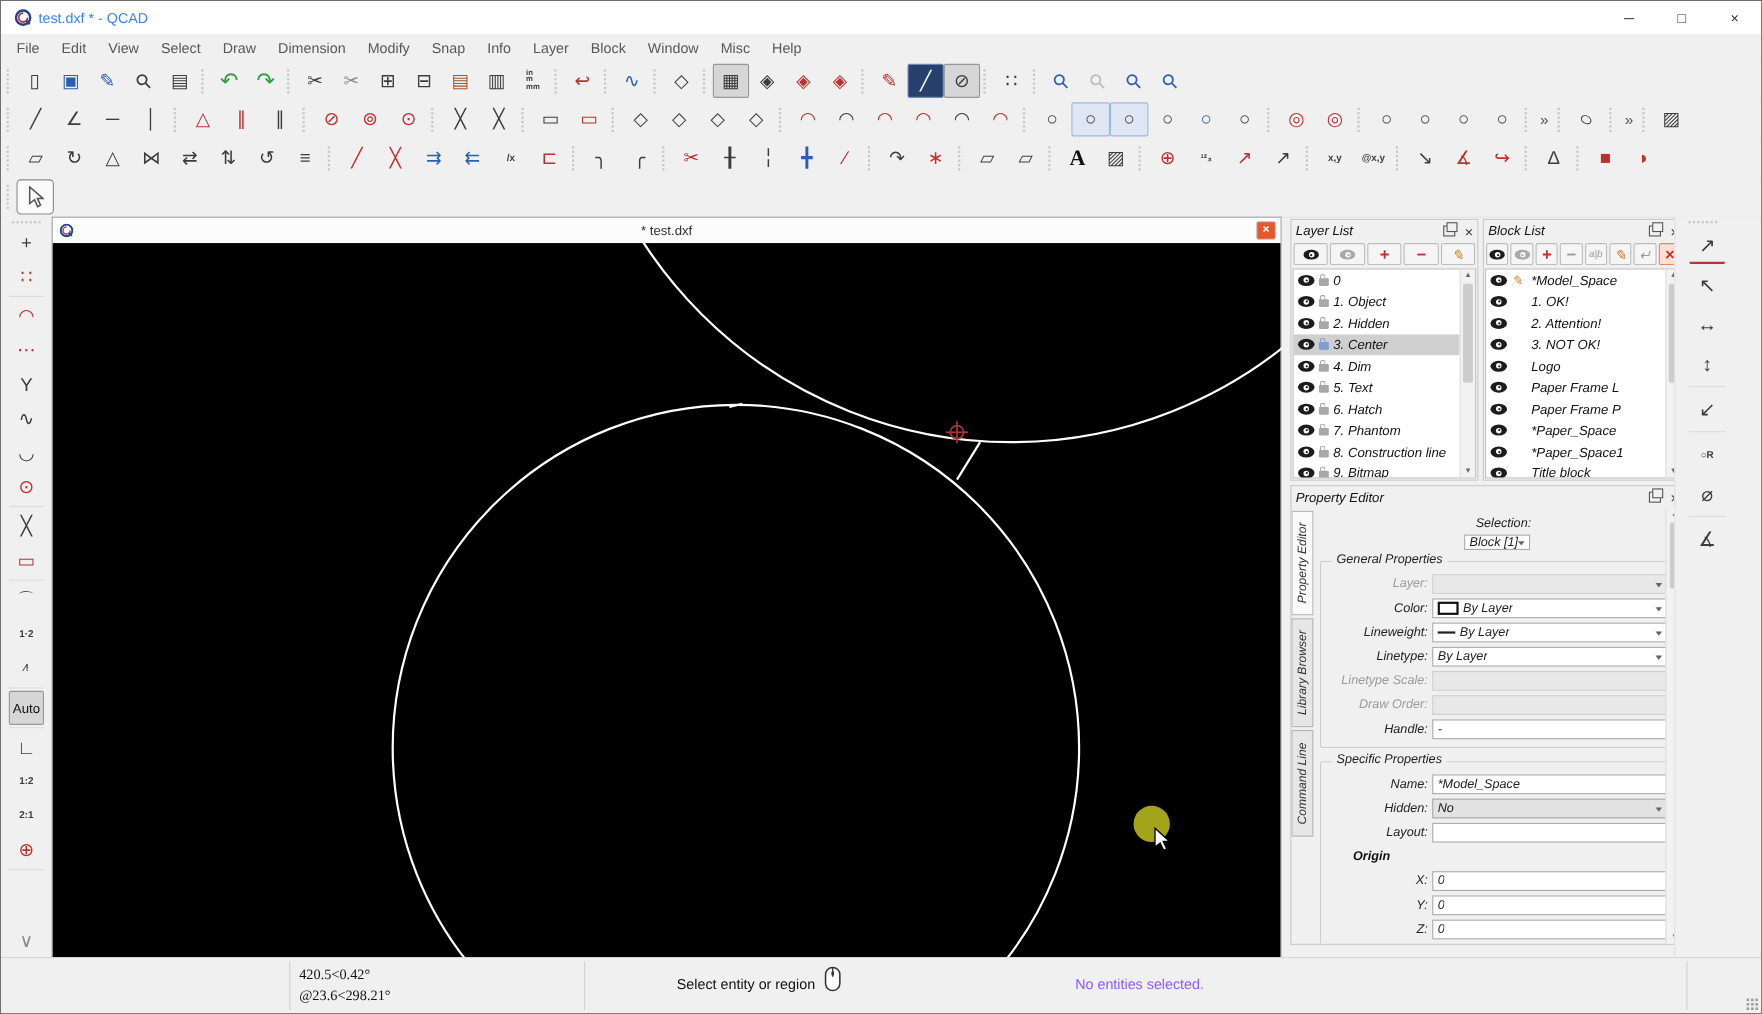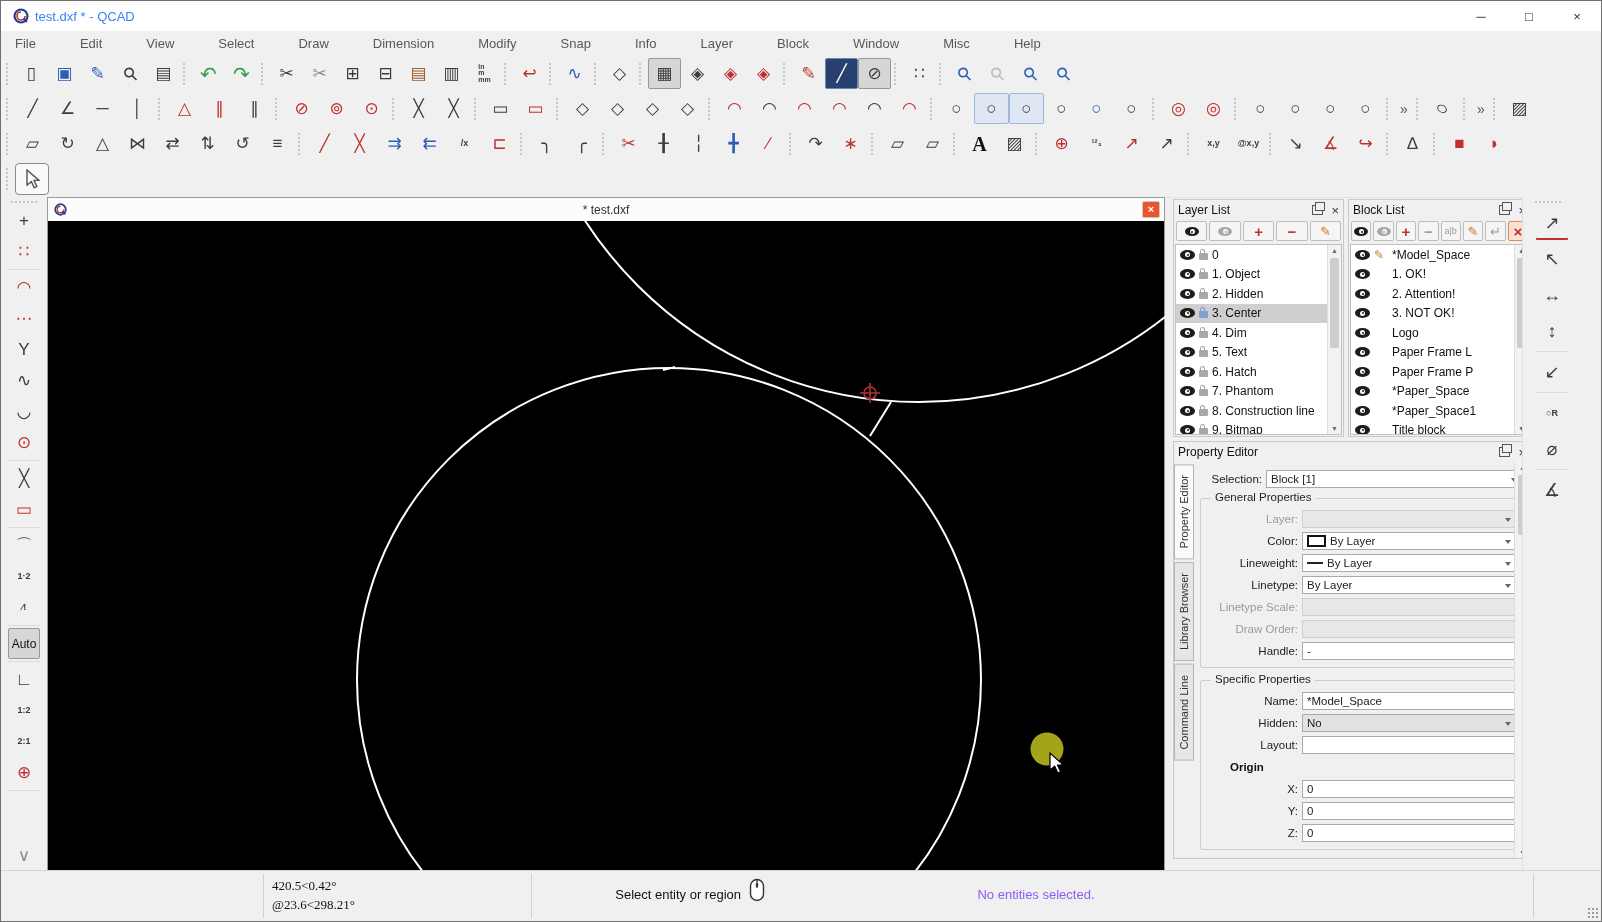--- a/index.html
+++ b/index.html
@@ -5,21 +5,21 @@
   html,body{margin:0;padding:0;background:#d8d8d8;}
   #app{position:relative;width:1602px;height:922px;background:#f0f0f0;border:1px solid #707070;
        box-sizing:border-box;font-family:"Liberation Sans",sans-serif;overflow:hidden;color:#222;}
   
   .titlebar{position:absolute;left:0;top:0;right:0;height:30px;background:#ffffff;display:flex;align-items:center;border-bottom:1px solid #f0f0f0;}
   .applogo{margin:0 6px 0 12px;}
   .apptitle{font-size:13px;color:#3b82f6;}
   .wincontrols{margin-left:auto;display:flex;height:100%;}
   .winbtn{width:48px;height:100%;display:flex;align-items:center;justify-content:center;font-size:13px;color:#333;}
   
-  .menubar{position:absolute;left:0;top:30px;right:0;height:25px;display:flex;align-items:flex-start;padding-left:4px;background:#f0f0f0;gap:24px;}
+  .menubar{position:absolute;left:0;top:30px;right:0;height:25px;display:flex;align-items:flex-start;padding-left:4px;background:#f0f0f0;}
   .mitem{padding:0 10px;font-size:13px;color:#585858;height:100%;display:flex;align-items:center;}
   
   .trow{position:absolute;left:0;right:0;display:flex;align-items:center;background:#f0f0f0;border-bottom:1px solid #e3e3e3;padding-left:2px;}
   .trow1{top:55px;height:35px;}
   .trow2{top:90px;height:35px;}
   .trow3{top:125px;height:35px;}
   .trow4{top:160px;height:36px;}
   .tgroup{display:flex;align-items:center;height:100%;}
   .tgroup::before{content:"";width:2px;height:22px;border-left:2px dotted #c6c6c6;margin:0 5px 0 3px;}
   .tbtn{width:31px;height:29px;display:flex;align-items:center;justify-content:center;border:1px solid transparent;border-radius:2px;}
@@ -55,21 +55,21 @@
   
   .docwin{position:absolute;left:46px;top:196px;width:1118px;height:676px;border:1px solid #9a9a9a;box-sizing:border-box;}
   .doctitle{height:23px;background:#fcfcfc;display:flex;align-items:center;border-bottom:1px solid #b5b5b5;position:relative;}
   .doctab{position:absolute;left:0;right:0;text-align:center;font-size:12px;color:#333;}
   .doclogo{margin-left:6px;z-index:1;}
   .docclose{position:absolute;right:4px;top:3px;width:16px;height:15px;background:#e8562e;color:#fff;font-size:11px;line-height:14px;text-align:center;border:1px solid #c8c8c8;border-radius:2px;font-weight:bold;}
   .canvas{position:absolute;left:0;top:23px;right:0;bottom:0;background:#000;}
   .canvas svg{display:block;}
   .entity{stroke:#fff;stroke-width:2;fill:none;}
   
-  .panel{position:absolute;background:#f0f0f0;border:1px solid #c9c9c9;box-sizing:border-box;display:flex;flex-direction:column;}
+  .panel{position:absolute;background:#f0f0f0;border:1px solid #c9c9c9;box-sizing:border-box;display:flex;flex-direction:column;font-style:italic;}
   .layerpanel{left:1172px;top:198px;width:171px;height:238px;}
   .blockpanel{left:1347px;top:198px;width:183px;height:238px;}
   .proppanel{left:1172px;top:440px;width:358px;height:418px;}
   .phead{height:18px;display:flex;align-items:center;font-size:12px;padding:1px 4px;gap:6px;}
   .ptitle{flex:1;color:#111;}
   .pfloat{position:relative;width:9px;height:8px;border:1px solid #555;margin-right:2px;}
   .pfloat::before{content:"";position:absolute;left:2px;top:-4px;width:8px;height:7px;border:1px solid #555;background:#f0f0f0;}
   .pclose{font-size:13px;color:#333;line-height:1;}
   .ptools{height:22px;display:flex;gap:2px;padding:1px 2px;}
   .pbtn{flex:1;height:18px;border:1px solid #bdbdbd;background:#f5f5f5;display:flex;align-items:center;justify-content:center;font-size:13px;color:#333;border-radius:2px;}
@@ -99,21 +99,21 @@
   .vscroll{width:13px;background:#f2f2f2;border-left:1px solid #dcdcdc;display:flex;flex-direction:column;align-items:center;}
   .sarrow{font-size:7px;color:#6a6a6a;line-height:11px;}
   .sarrow.bottom{margin-top:auto;}
   .sthumb{width:9px;height:90px;background:#cdcdcd;border-radius:2px;margin-top:2px;}
   
   .pbody{flex:1;display:flex;position:relative;overflow:hidden;}
   .sidetabs{width:20px;display:flex;flex-direction:column;gap:3px;padding-top:2px;}
   .sidetab{writing-mode:vertical-rl;transform:rotate(180deg);border:1px solid #b5b5b5;background:#e6e6e6;font-size:11px;color:#333;padding:10px 1px;display:flex;align-items:center;justify-content:center;}
   .sidetab.active{background:#fafafa;}
   .pcontent{flex:1;padding:4px 2px 0 2px;overflow:hidden;}
-  .selrow{display:flex;align-items:center;margin:4px 6px 8px 4px;gap:4px;}
+  .selrow{display:flex;align-items:center;margin:4px 6px 8px 4px;gap:4px;flex-direction:column;}
   .sellabel{font-size:11.5px;width:62px;text-align:right;}
   .control{flex:1;height:18px;border:1px solid #a9a9a9;background:#fff;display:flex;align-items:center;padding:0 4px;font-size:11.5px;min-width:0;box-sizing:border-box;}
   .cval{white-space:nowrap;overflow:hidden;}
   .carrow{margin-left:auto;width:0;height:0;border:3.5px solid transparent;border-top:4.5px solid #666;margin-top:5px;display:none;flex:none;}
   .combo .carrow{display:block;}
   .pgroup{position:relative;border:1px solid #cdcdcd;border-radius:2px;margin:10px 6px 12px 4px;padding:8px 3px 5px 3px;}
   .pgroup .legend{position:absolute;top:-8px;left:10px;background:#f0f0f0;padding:0 4px;font-size:11.5px;color:#222;}
   .prow{display:flex;align-items:center;height:21px;margin:1px 2px;gap:4px;}
   .plabel{width:92px;text-align:right;font-size:11.5px;color:#222;flex:none;}
   .prow.combo .control .carrow{display:block;}

